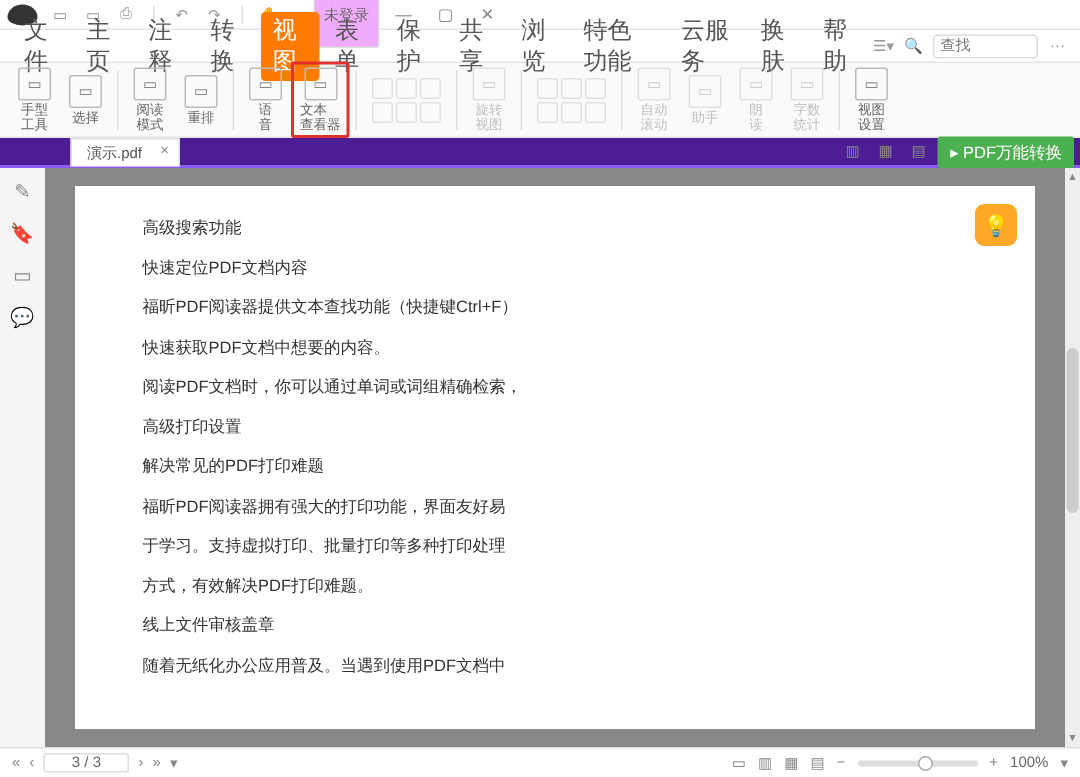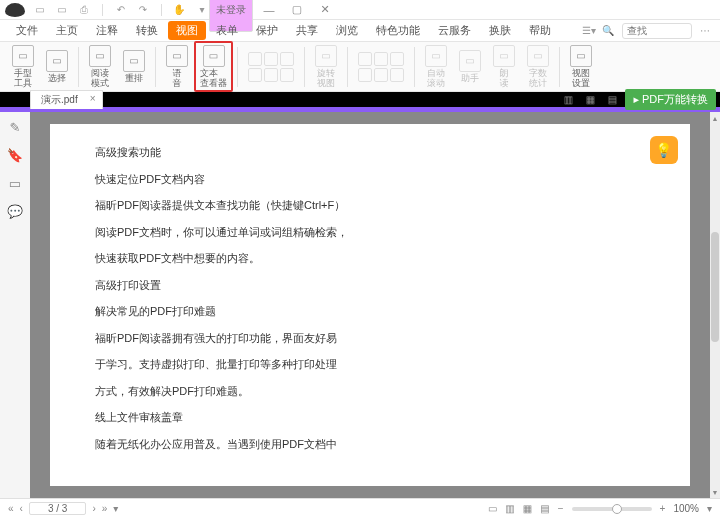--- a/index.html
+++ b/index.html
@@ -7,34 +7,34 @@
 .titlebar{height:20px;background:#fff;display:flex;align-items:center;padding:0 5px;border-bottom:1px solid #e5e5e5}
 .logo{width:20px;height:14px;background:#333;border-radius:50% 50% 50% 50%/60% 60% 40% 40%;margin-right:8px}
 .tb-icons{display:flex;gap:8px;align-items:center}
 .tb-icon{width:14px;height:14px;display:flex;align-items:center;justify-content:center;color:#999;font-size:10px}
 .tb-sep{width:1px;height:12px;background:#ddd;margin:0 3px}
 .tb-title{flex:1;text-align:center;color:#999;font-size:10px}
 .tb-right{display:flex;align-items:center;gap:4px}
 .login-status{background:#f0abfc;border:1px solid #ddd;padding:14px 6px;font-size:10px;color:#666;border-radius:2px}
 .win-btn{width:24px;height:16px;display:flex;align-items:center;justify-content:center;color:#888;font-size:11px}
 .menubar{height:22px;background:#fff;display:flex;align-items:center;padding:0 8px;gap:2px;border-bottom:1px solid #e5e5e5}
-.menu-item{padding:2px 8px;font-size:11px;color:#555;cursor:pointer}
+.menu-item{padding:2px 8px;font-size:16px;color:#555;cursor:pointer}
 .menu-item.active{background:#ff7a00;color:#fff;border-radius:3px}
 .menu-right{margin-left:auto;display:flex;align-items:center;gap:6px}
 .search-box{display:flex;align-items:center;border:1px solid #ddd;border-radius:3px;padding:1px 4px;height:16px}
 .search-box input{border:none;outline:none;width:60px;font-size:10px}
 .ribbon{height:50px;background:#fafafa;display:flex;align-items:center;padding:0 6px;border-bottom:1px solid #e5e5e5}
 .rb-group{display:flex;flex-direction:column;align-items:center;padding:2px 6px;gap:2px}
 .rb-icon{width:18px;height:18px;border:1px solid #bbb;border-radius:2px;display:flex;align-items:center;justify-content:center;font-size:10px;color:#888}
 .rb-icon.lg{width:22px;height:22px}
 .rb-label{font-size:9px;color:#666;line-height:1.1;white-space:pre}
 .rb-sep{width:1px;height:40px;background:#e0e0e0;margin:0 4px}
 .rb-highlight{border:2px solid #e03030;padding:2px 4px;border-radius:2px}
 .rb-disabled{opacity:0.4}
-.tabbar{height:20px;background:#000000;display:flex;align-items:center;padding-left:30px;border-bottom:5px solid #8b5cf6}
+.tabbar{height:20px;background:#4c1d95;display:flex;align-items:center;padding-left:47px;border-bottom:2px solid #8b5cf6}
 .tab{background:#fff;padding:2px 24px 2px 10px;font-size:10px;color:#555;position:relative;border:1px solid #ddd;border-bottom:none}
 .tab-close{position:absolute;right:6px;top:2px;font-size:10px;color:#888}
 .tab-right{margin-left:auto;display:flex;align-items:center;gap:4px;padding-right:4px}
 .tr-icon{width:18px;height:16px;display:flex;align-items:center;justify-content:center;font-size:10px;color:#888}
 .pdf-convert{background:#4caf50;color:#fff;padding:3px 8px;font-size:11px;display:flex;align-items:center;gap:3px;border-radius:2px}
 .main{display:flex;height:386px}
 .sidebar{width:30px;background:#f5f5f5;display:flex;flex-direction:column;align-items:center;padding-top:6px;gap:10px}
 .sb-icon{width:18px;height:18px;display:flex;align-items:center;justify-content:center;color:#888;font-size:13px}
 .page-area{flex:1;background:#888;padding:12px 20px;overflow:hidden;position:relative}
 .page{background:#fff;width:100%;height:100%;padding:20px 45px;position:relative;overflow:hidden}
@@ -209,22 +209,22 @@
     <span class="sb-icon">🔖</span>
     <span class="sb-icon">▭</span>
     <span class="sb-icon">💬</span>
   </div>
   <div class="page-area">
     <div class="page" id="page">
       <div class="hint-bulb">💡</div>
     <p>高级搜索功能</p>
         <p>快速定位PDF文档内容</p>
         <p>福昕PDF阅读器提供文本查找功能（快捷键Ctrl+F）</p>
+        <p>快速获取PDF文档中想要的内容。</p>
         <p>阅读PDF文档时，你可以通过单词或词组精确检索，</p>
-        <p>快速获取PDF文档中想要的内容。</p>
         <p>高级打印设置</p>
         <p>解决常见的PDF打印难题</p>
         <p>福昕PDF阅读器拥有强大的打印功能，界面友好易</p>
         <p>于学习。支持虚拟打印、批量打印等多种打印处理</p>
         <p>方式，有效解决PDF打印难题。</p>
         <p>线上文件审核盖章</p>
         <p>随着无纸化办公应用普及。当遇到使用PDF文档中</p>
       </div>
   </div>
   <div class="scrollbar-v">

